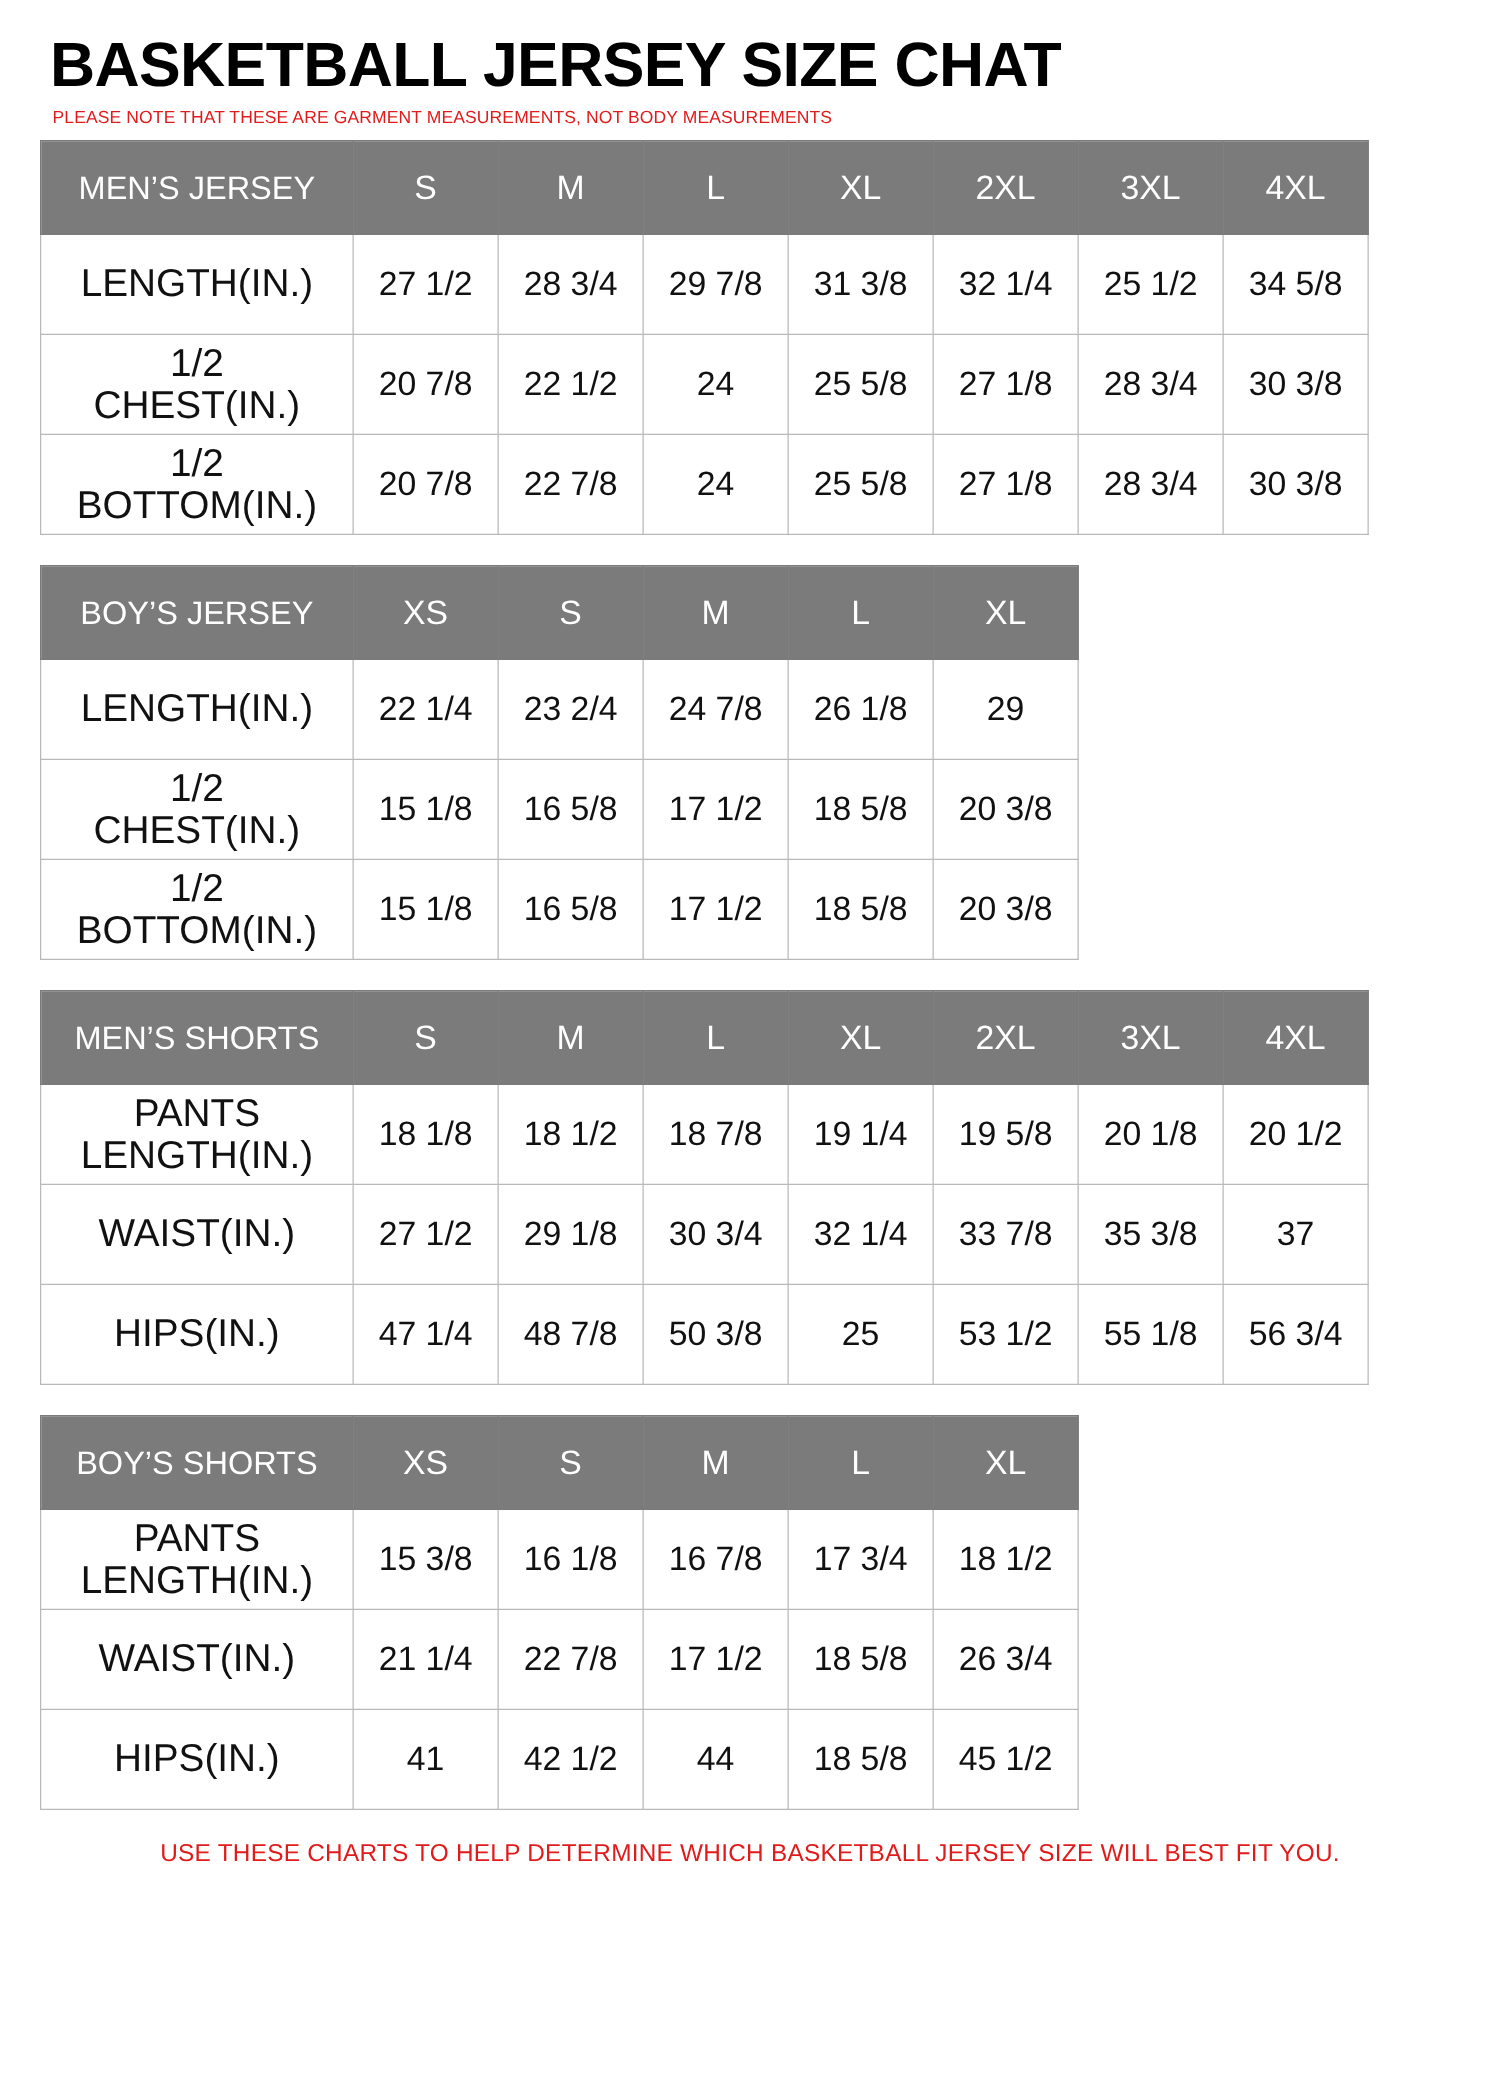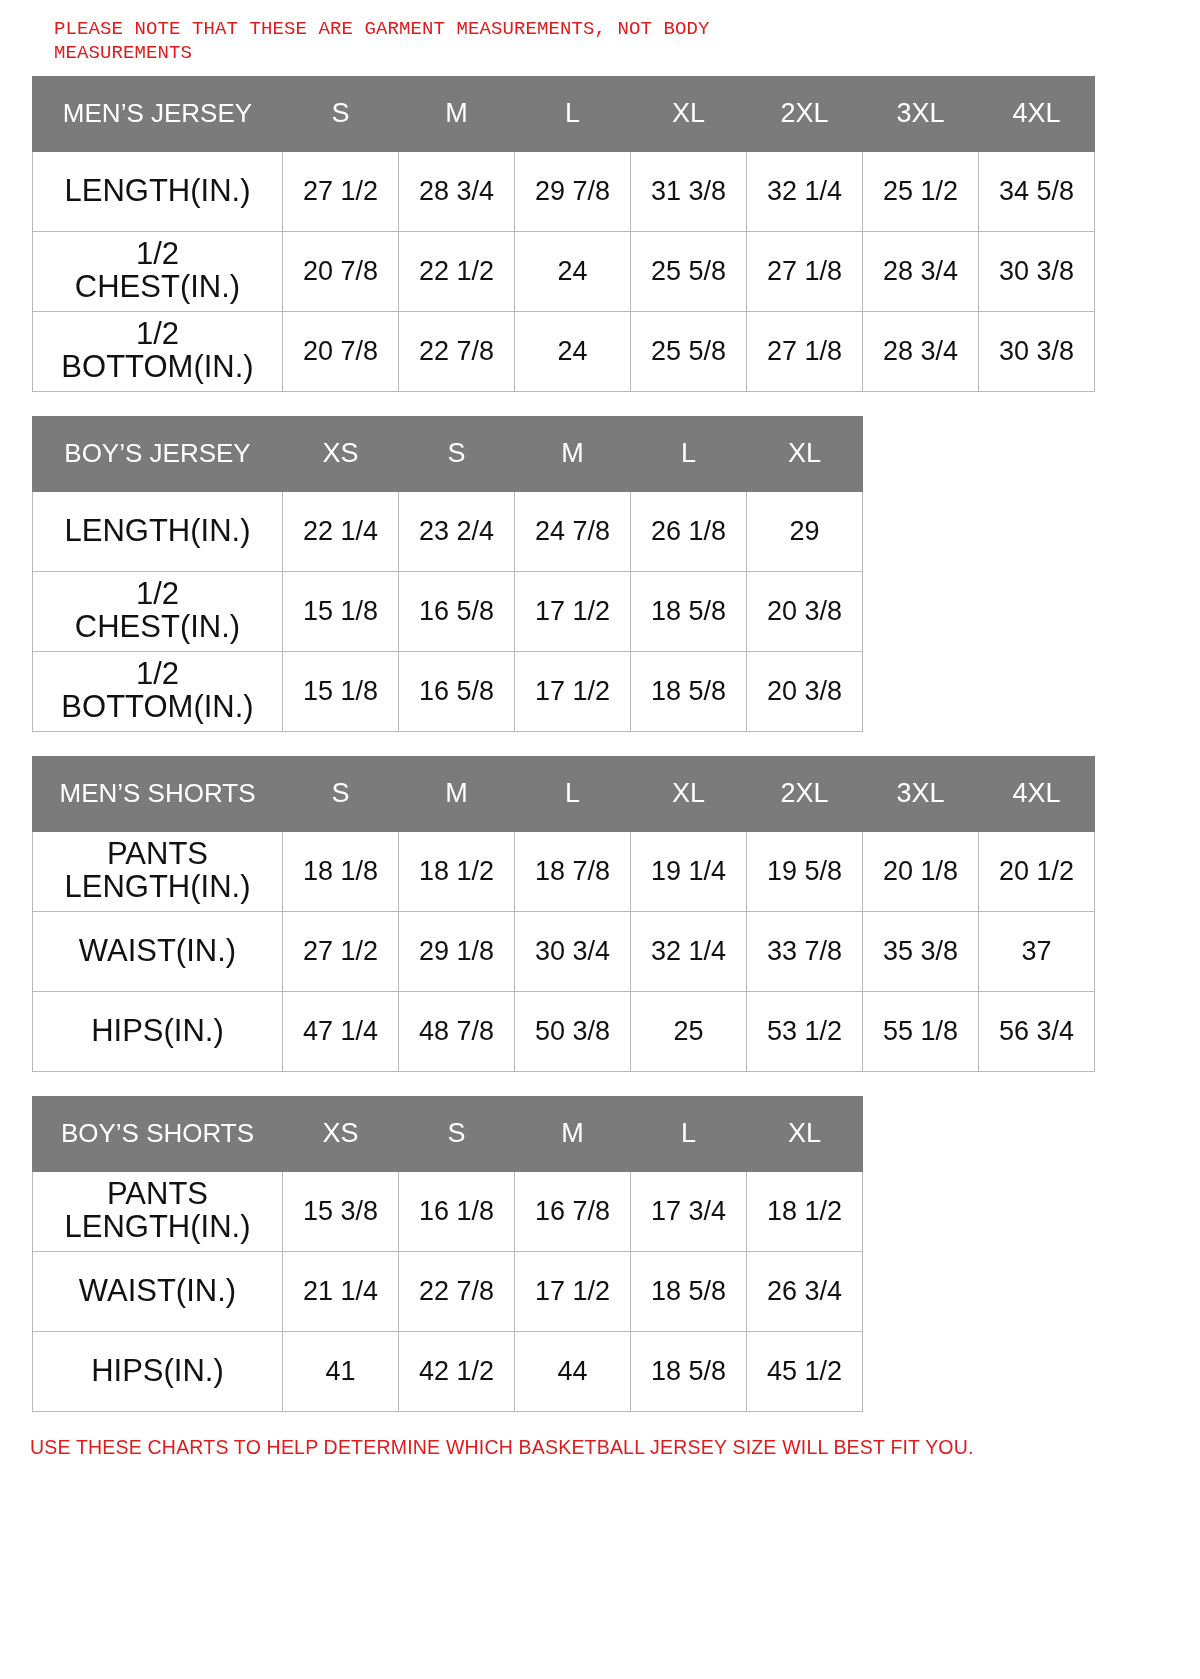--- a/index.html
+++ b/index.html
@@ -23,26 +23,25 @@
   h1.title {
     font-size: 50px;
     font-weight: bold;
     letter-spacing: -0.5px;
     margin: 8px 0 6px 10px;
     line-height: 1.05;
     color: #000;
   }
   .note {
     color: #e01b1b;
-    font-size: 19px;
-    margin: 0 0 10px 24px;
+    font-size: 14px;
+    margin: 0 0 10px 12px;
     line-height: 1.25;
     max-width: 800px;
     letter-spacing: 0.1px;
-    font-family: Liberation Mono, monospace;
   }
   table.size {
     border-collapse: collapse;
     margin: 0 0 24px 2px;
     table-layout: fixed;
   }
   table.size td, table.size th {
     border: 1px solid #b9b9b9;
     text-align: center;
     vertical-align: middle;
@@ -75,30 +74,31 @@
     line-height: 1.05;
   }
   
   .t-men col.lbl { width: 250px; }
   .t-men col.c   { width: 116px; }
   .t-boy col.lbl { width: 250px; }
   .t-boy col.c   { width: 116px; }
   .footer-note {
     color: #e01b1b;
     font-size: 19.5px;
-    text-align: left;
+    text-align: center;
     letter-spacing: 0.2px;
     margin: 4px 0 0 0;
   }
 </style>
 </head>
 <body>
 
 <div class="page">
 
+  <h1 class="title">BASKETBALL JERSEY SIZE CHAT</h1>
 
   <p class="note">PLEASE NOTE THAT THESE ARE GARMENT MEASUREMENTS, NOT BODY MEASUREMENTS</p>
 
   <div id="tables-container">
       <table class="size t-men">
         <colgroup>
           <col class="lbl">
           <col class="c">
           <col class="c">
           <col class="c">

